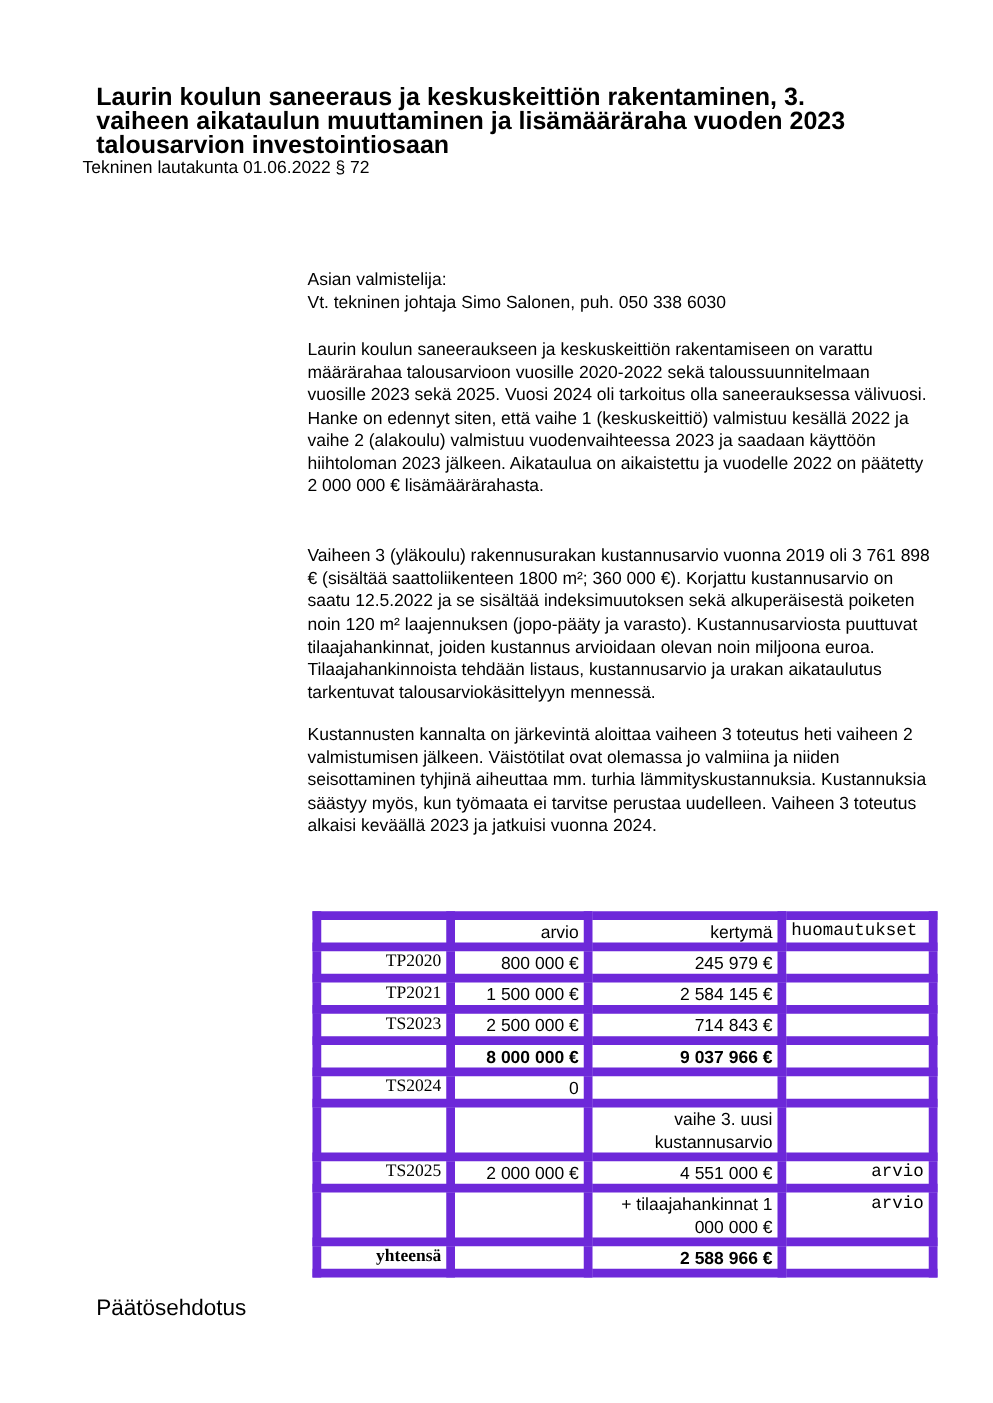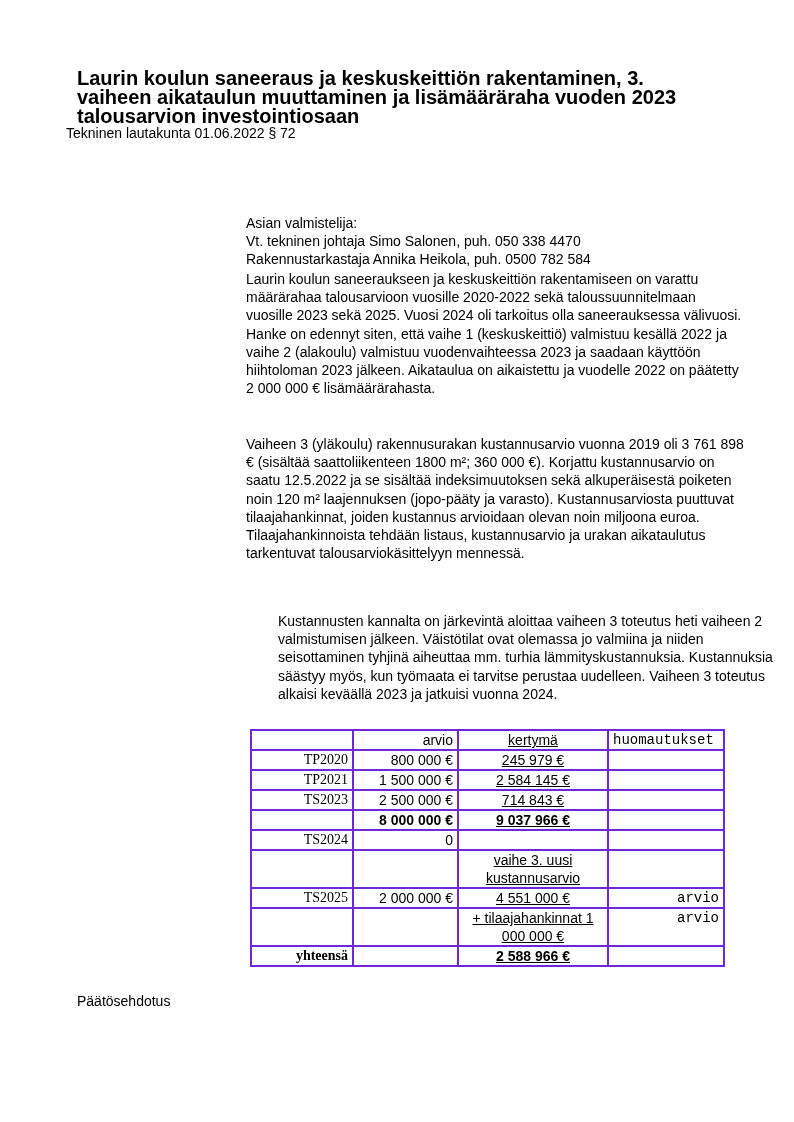--- a/index.html
+++ b/index.html
@@ -6,43 +6,42 @@
   body { width: 794px; height: 1122px; position: relative; overflow: hidden;
          font-family: "Liberation Sans", sans-serif; color: #000; }
   .title { position: absolute; left: 77px; top: 69px; width: 640px;
            font-size: 20px; font-weight: bold; line-height: 19px; }
   .meeting { position: absolute; left: 66px; top: 124px; font-size: 14px; line-height: 18px; }
   .block { position: absolute; left: 246px; width: 500px; font-size: 14px; line-height: 18.2px; }
   .block p { margin: 0; }
   #preparers { top: 214px; }
   #para1 { top: 270px; }
   #para2 { top: 435px; }
-  #para3 { top: 612px; margin-left: 32px; }
+  #para3 { top: 578px; }
   table.budget { position: absolute; left: 250px; top: 729px; border-collapse: collapse;
                  font-size: 14px; line-height: 18px; }
-  table.budget td { border: 2px solid #6d28d9; padding: 0 4px; vertical-align: top; height: 18px; }
+  table.budget td { border: 7px solid #6d28d9; padding: 0 4px; vertical-align: top; height: 18px; }
   td.c1 { width: 92px; text-align: right; font-family: Liberation Serif, serif; }
   td.c2 { width: 95px; text-align: right; }
-  td.c3 { width: 140px; text-align: center; text-decoration: underline; }
+  td.c3 { width: 140px; text-align: right; }
   td.c4 { width: 106px; text-align: left; font-family: Liberation Mono, monospace; }
   td.c4.r { text-align: right; }
   tr.tall td { height: 36px; }
   .bold { font-weight: bold; }
-  .decision { position: absolute; left: 77px; top: 992px; font-size: 14px; line-height: 18px; }
+  .decision { position: absolute; left: 77px; top: 1037px; font-size: 18px; line-height: 18px; }
 </style>
 </head>
 <body>
 
 <div class="title">Laurin koulun saneeraus ja keskuskeittiön rakentaminen, 3. vaiheen aikataulun muuttaminen ja lisämääräraha vuoden 2023 talousarvion investointiosaan</div>
 <div class="meeting">Tekninen lautakunta  01.06.2022 § 72</div>
 
 <div class="block" id="preparers">
   <p>Asian valmistelija:</p>
-  <p>Vt. tekninen johtaja Simo Salonen, puh. 050 338 4470</p>
-  <p>Rakennustarkastaja  Annika Heikola, puh. 0500 782 584</p>
+  <p>Vt. tekninen johtaja Simo Salonen, puh. 050 338 6030</p>
 </div>
 
 <div class="block" id="para1">
   <p>Laurin koulun saneeraukseen ja keskuskeittiön rakentamiseen on varattu määrärahaa talousarvioon vuosille 2020-2022 sekä taloussuunnitelmaan  vuosille 2023 sekä 2025. Vuosi 2024 oli tarkoitus olla saneerauksessa välivuosi. Hanke on edennyt siten, että vaihe 1 (keskuskeittiö) valmistuu kesällä 2022 ja vaihe 2 (alakoulu) valmistuu vuodenvaihteessa 2023 ja saadaan käyttöön hiihtoloman 2023 jälkeen. Aikataulua on aikaistettu ja vuodelle 2022 on päätetty 2 000 000 € lisämäärärahasta.</p>
 </div>
 <div class="block" id="para2">
   <p>Vaiheen 3 (yläkoulu) rakennusurakan kustannusarvio vuonna 2019 oli 3 761 898 € (sisältää saattoliikenteen 1800 m²; 360 000 €). Korjattu kustannusarvio on saatu 12.5.2022 ja se sisältää indeksimuutoksen sekä alkuperäisestä poiketen noin 120 m² laajennuksen (jopo-pääty ja varasto). Kustannusarviosta puuttuvat tilaajahankinnat, joiden kustannus arvioidaan olevan noin miljoona euroa. Tilaajahankinnoista tehdään listaus, kustannusarvio ja urakan aikataulutus tarkentuvat talousarviokäsittelyyn mennessä.</p>
 </div>
 <div class="block" id="para3">
   <p>Kustannusten kannalta on järkevintä aloittaa vaiheen 3 toteutus heti vaiheen 2 valmistumisen jälkeen. Väistötilat ovat olemassa jo valmiina ja niiden seisottaminen tyhjinä aiheuttaa mm. turhia lämmityskustannuksia. Kustannuksia säästyy myös, kun työmaata ei tarvitse perustaa uudelleen. Vaiheen 3 toteutus alkaisi keväällä 2023 ja jatkuisi vuonna 2024.</p>

